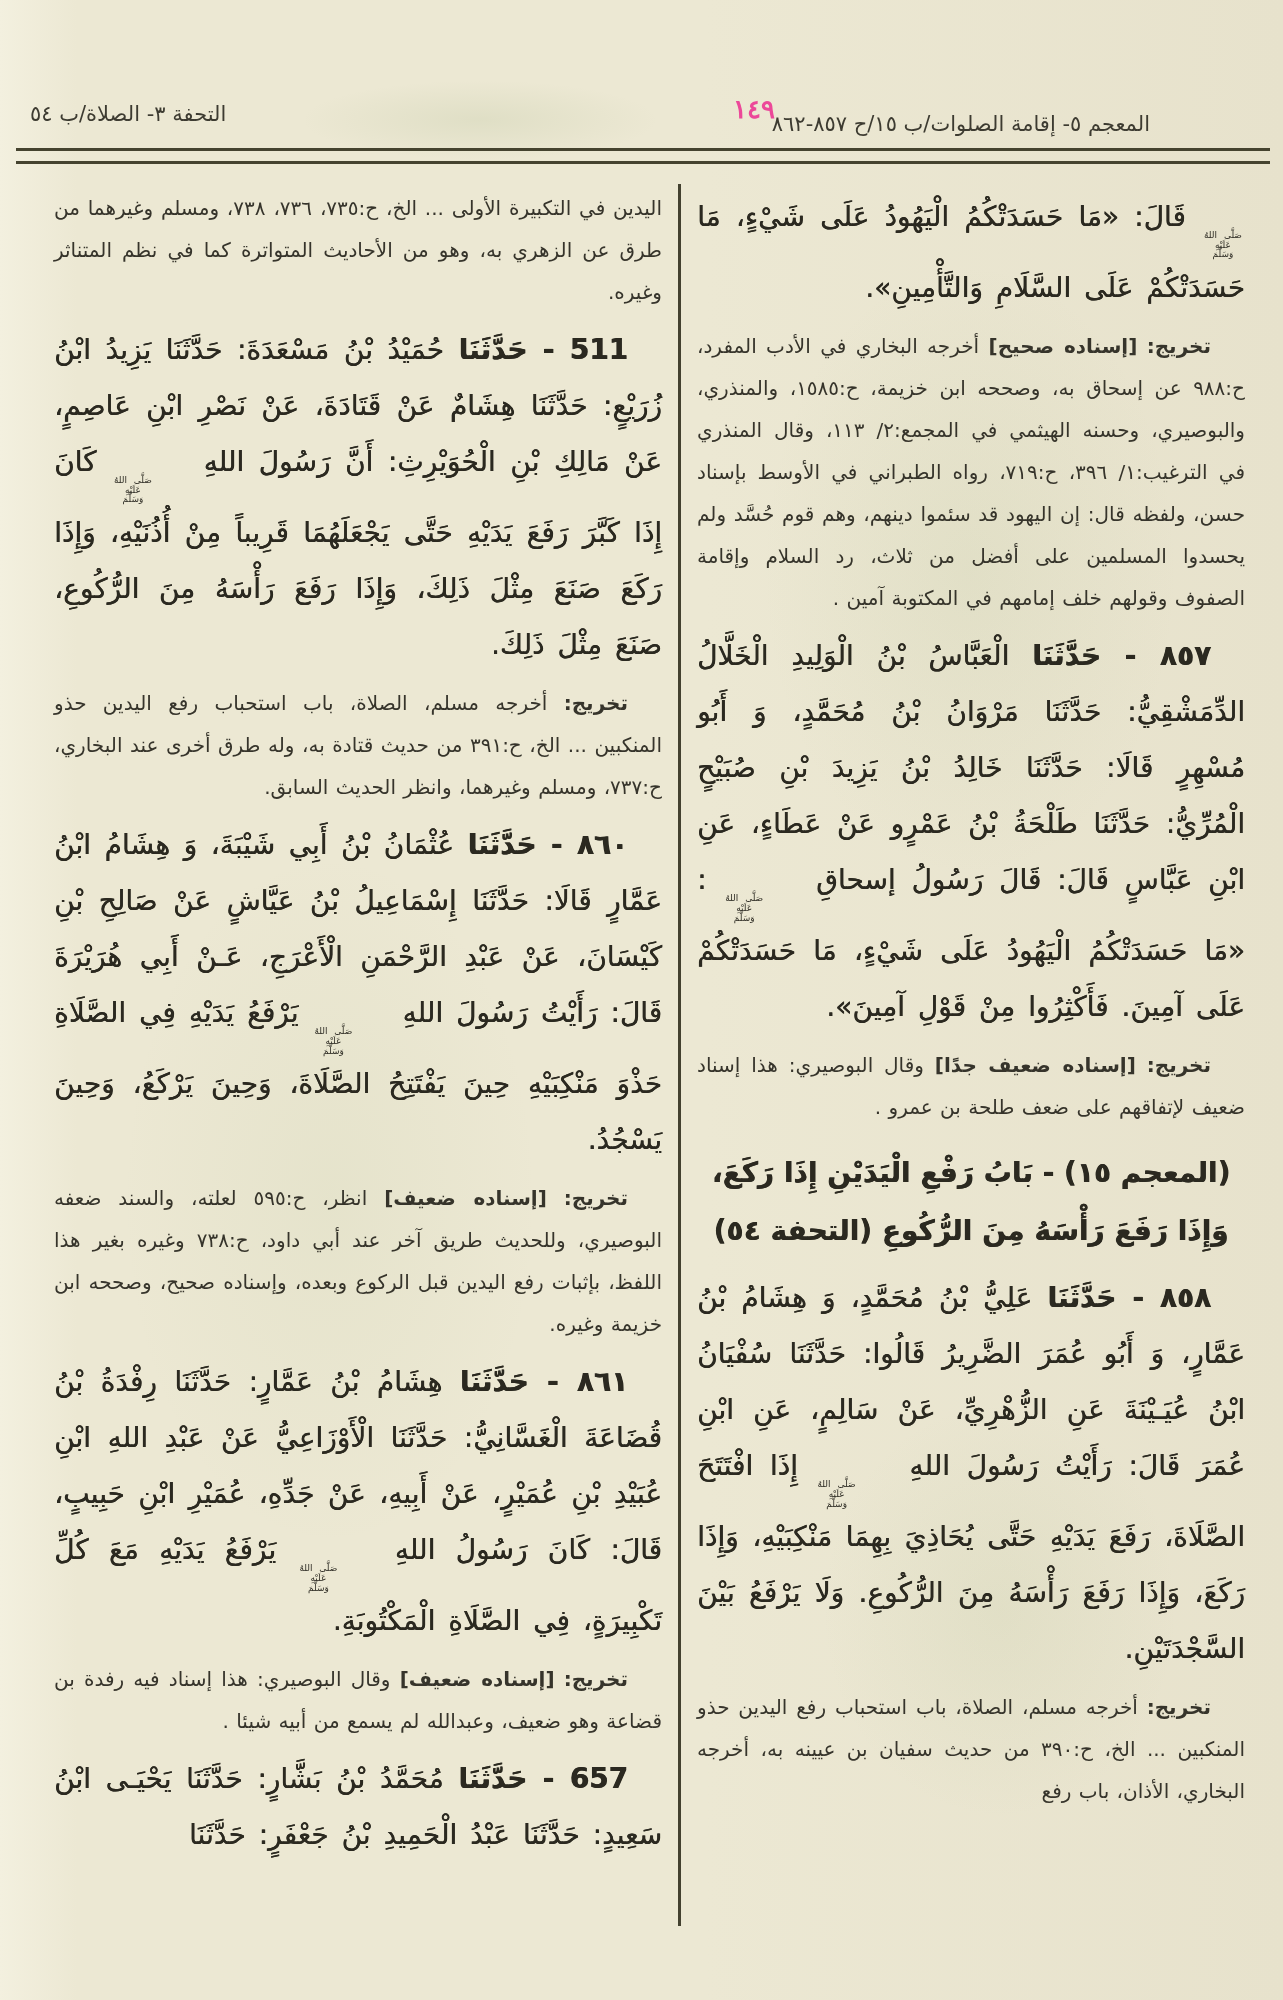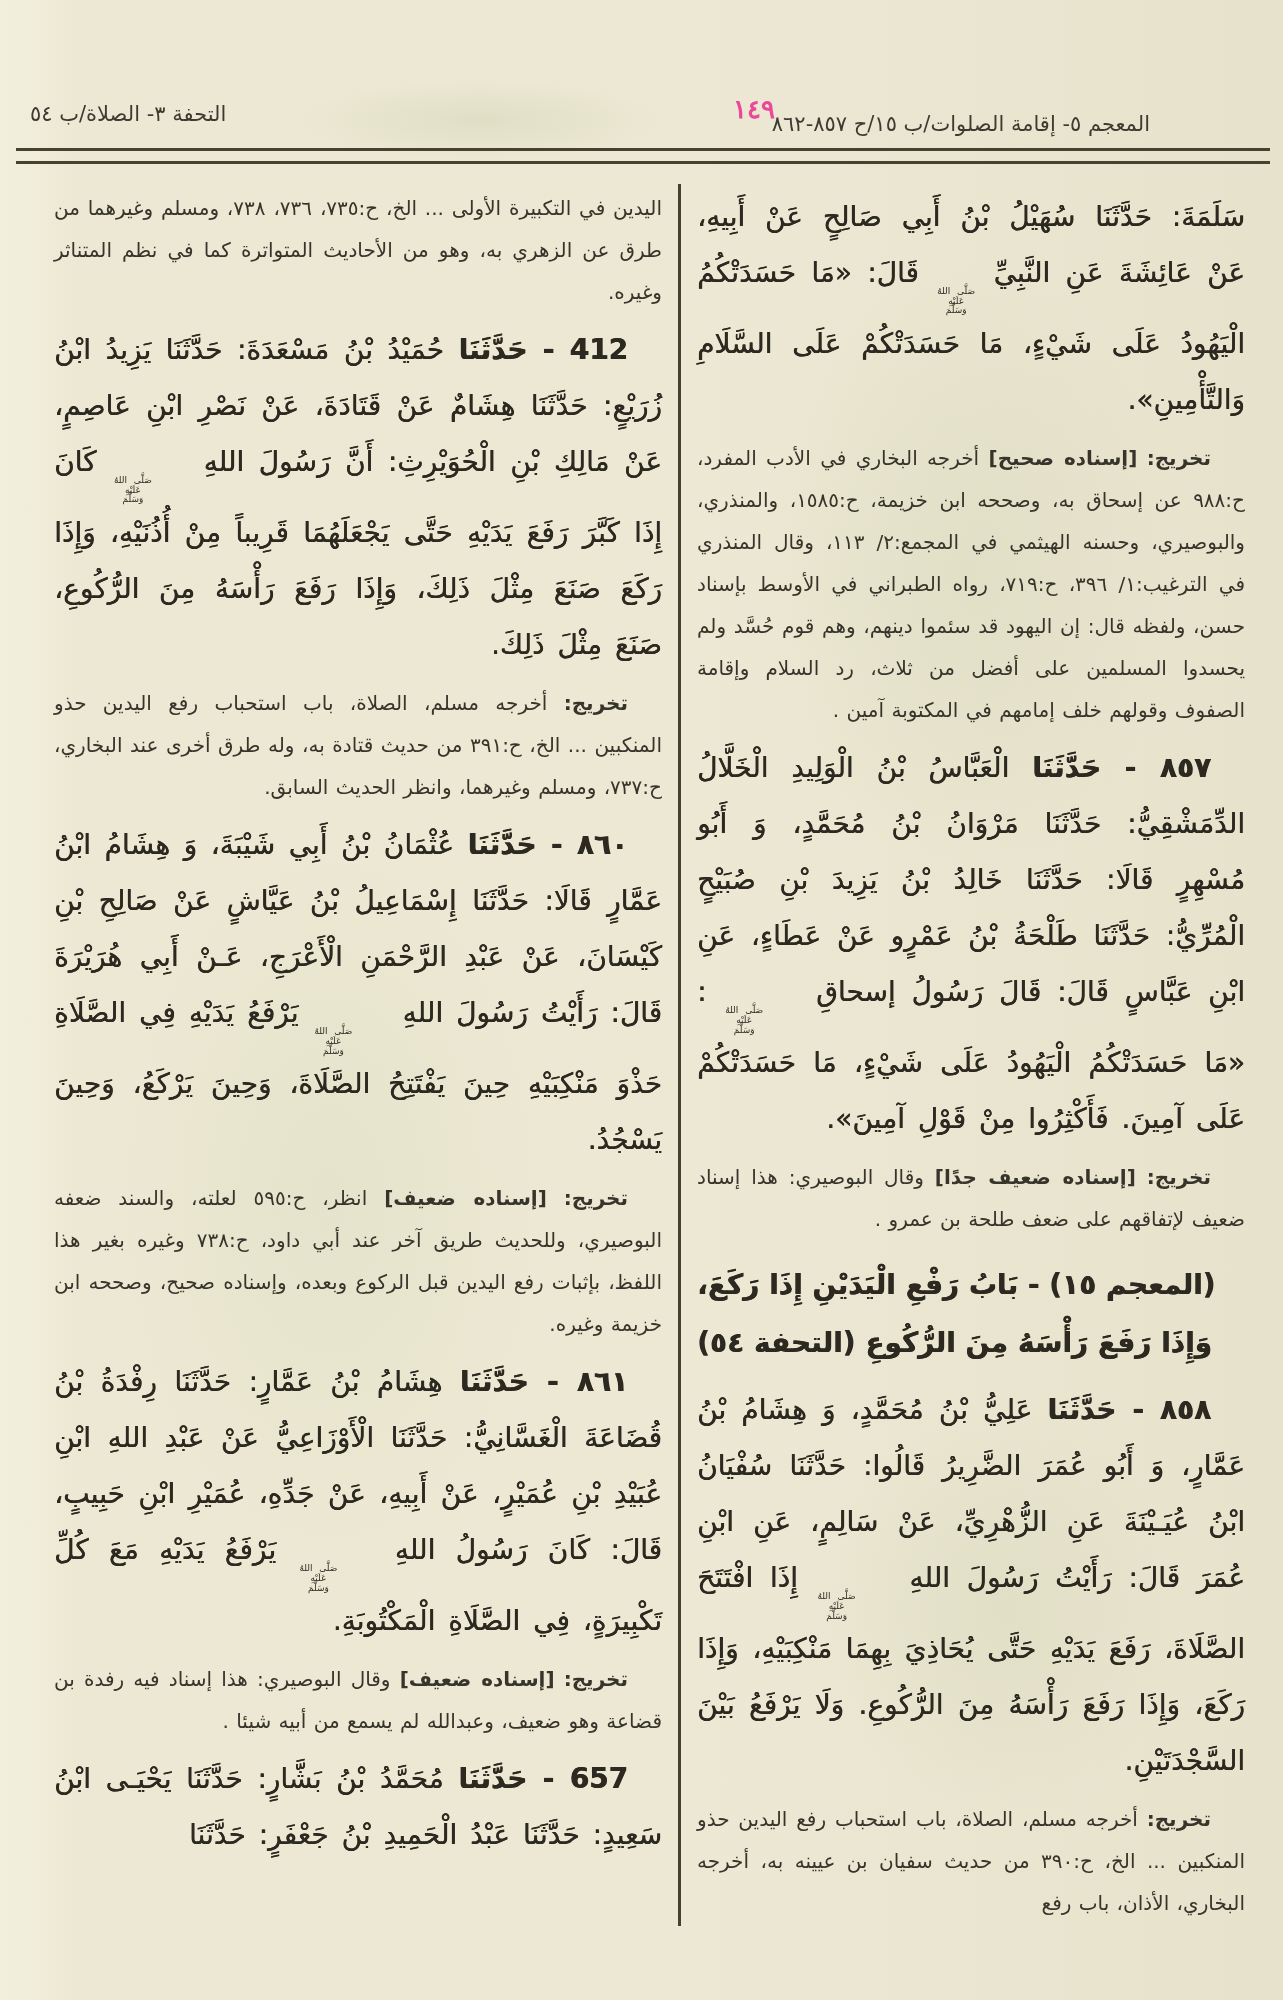--- a/index.html
+++ b/index.html
@@ -29,21 +29,21 @@
   }
   .takhrij{
     font-size:20px;line-height:42px;color:#36342b;
     text-align:justify;word-spacing:1px;
     margin:7px 0;
   }
   .indent{text-indent:34px;}
   .b{font-weight:bold;}
   .hnum{font-weight:bold;text-shadow:0.6px 0 0 #2b2920;}
   .chapter{margin:16px 0 10px;font-weight:bold;font-size:28px;line-height:58px;
-    color:#2b2920;text-align:left;text-shadow:0.5px 0 0 #2b2920;}
+    color:#2b2920;text-align:center;text-shadow:0.5px 0 0 #2b2920;}
   .saw{
     display:inline-flex;flex-direction:column;align-items:center;justify-content:space-between;
     font-size:9px;line-height:1.08;vertical-align:-12px;margin:0 3px;
     text-shadow:none;font-weight:normal;color:#2f2d25;min-width:34px;
   }
 </style>
 </head>
 <body>
 
 <div class="stain" style="top:260px;left:760px;width:420px;height:620px;background:radial-gradient(ellipse at center,rgba(150,170,115,0.10),transparent 70%);"></div>
@@ -56,21 +56,21 @@
   <span class="h-num">١٤٩</span>
   <span class="h-left">التحفة ٣- الصلاة/ب ٥٤</span>
 </div>
 
 <div class="double-rule"></div>
 
 <div class="content">
 
   <div class="col-right">
 
-    <p class="matn"><span>سَلَمَةَ: حَدَّثَنَا سُهَيْلُ بْنُ أَبِي صَالِحٍ عَنْ أَبِيهِ، عَنْ عَائِشَةَ عَنِ النَّبِيِّ</span>
+    <p class="matn">
       <span class="saw">
           <span>صَلَّى اللهُ</span>
           <span>عَلَيْهِ</span>
           <span>وَسَلَّمَ</span>
         </span>
       <span>قَالَ: «مَا حَسَدَتْكُمُ الْيَهُودُ عَلَى شَيْءٍ، مَا حَسَدَتْكُمْ عَلَى السَّلَامِ وَالتَّأْمِينِ».</span></p>
 
     <p class="takhrij indent"><span class="b">تخريج:</span>
       <span class="b">[إسناده صحيح]</span>
       <span>أخرجه البخاري في الأدب المفرد، ح:٩٨٨ عن إسحاق به، وصححه ابن خزيمة، ح:١٥٨٥، والمنذري، والبوصيري، وحسنه الهيثمي في المجمع:٢/ ١١٣، وقال المنذري في الترغيب:١/ ٣٩٦، ح:٧١٩، رواه الطبراني في الأوسط بإسناد حسن، ولفظه قال: إن اليهود قد سئموا دينهم، وهم قوم حُسَّد ولم يحسدوا المسلمين على أفضل من ثلاث، رد السلام وإقامة الصفوف وقولهم خلف إمامهم في المكتوبة آمين .</span></p>
@@ -106,21 +106,21 @@
       <span>أخرجه مسلم، الصلاة، باب استحباب رفع اليدين حذو المنكبين ... الخ، ح:٣٩٠ من حديث سفيان بن عيينه به، أخرجه البخاري، الأذان، باب رفع</span></p>
 
   </div>
 
   <div class="v-divider"></div>
 
   <div class="col-left">
 
     <p class="takhrij"><span>اليدين في التكبيرة الأولى ... الخ، ح:٧٣٥، ٧٣٦، ٧٣٨، ومسلم وغيرهما من طرق عن الزهري به، وهو من الأحاديث المتواترة كما في نظم المتناثر وغيره.</span></p>
 
-    <p class="matn indent"><span class="hnum">412 - حَدَّثَنَا</span>
+    <p class="matn indent"><span class="hnum">511 - حَدَّثَنَا</span>
       <span>حُمَيْدُ بْنُ مَسْعَدَةَ: حَدَّثَنَا يَزِيدُ ابْنُ زُرَيْعٍ: حَدَّثَنَا هِشَامٌ عَنْ قَتَادَةَ، عَنْ نَصْرِ ابْنِ عَاصِمٍ، عَنْ مَالِكِ بْنِ الْحُوَيْرِثِ: أَنَّ رَسُولَ اللهِ</span>
       <span class="saw">
           <span>صَلَّى اللهُ</span>
           <span>عَلَيْهِ</span>
           <span>وَسَلَّمَ</span>
         </span>
       <span>كَانَ إِذَا كَبَّرَ رَفَعَ يَدَيْهِ حَتَّى يَجْعَلَهُمَا قَرِيباً مِنْ أُذُنَيْهِ، وَإِذَا رَكَعَ صَنَعَ مِثْلَ ذَلِكَ، وَإِذَا رَفَعَ رَأْسَهُ مِنَ الرُّكُوعِ، صَنَعَ مِثْلَ ذَلِكَ.</span></p>
 
     <p class="takhrij indent"><span class="b">تخريج:</span>
       <span>أخرجه مسلم، الصلاة، باب استحباب رفع اليدين حذو المنكبين ... الخ، ح:٣٩١ من حديث قتادة به، وله طرق أخرى عند البخاري، ح:٧٣٧، ومسلم وغيرهما، وانظر الحديث السابق.</span></p>

